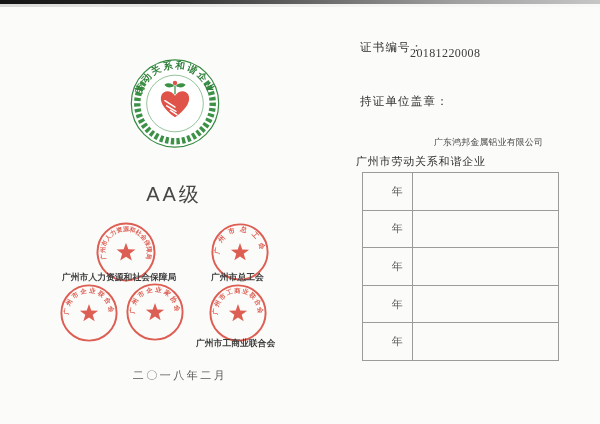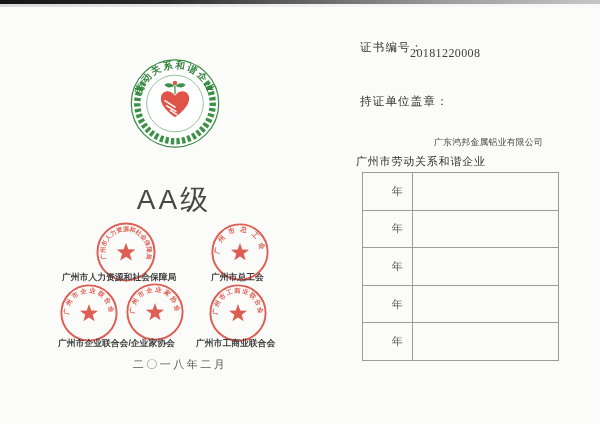--- a/index.html
+++ b/index.html
@@ -20,21 +20,21 @@
   
   .logo { position:absolute; left:129px; top:57px; width:92px; height:93px; }
   .logo-ring-text { fill:#2e7f38; font-size:10.3px; font-weight:bold; letter-spacing:2.2px;
     font-family:"Liberation Sans",sans-serif; }
   .cert-title {
     position:absolute; left:28px; top:149px; width:292px; text-align:center;
     font-size:21px; font-weight:700; color:#3e3e3e; letter-spacing:1px; white-space:nowrap;
   }
   .cert-grade {
     position:absolute; left:28px; top:181px; width:292px; text-align:center;
-    font-size:28px; font-weight:500; color:#474747; letter-spacing:3px;
+    font-size:20px; font-weight:500; color:#474747; letter-spacing:3px;
   }
   .stamp { position:absolute; opacity:.92; }
   #stamp-1 { left:95px;  top:221px; width:62px; height:62px; }
   #stamp-2 { left:210px; top:222px; width:60px; height:60px; }
   #stamp-3 { left:59px;  top:283px; width:60px; height:60px; }
   #stamp-4 { left:125px; top:282px; width:60px; height:60px; }
   #stamp-5 { left:208px; top:283px; width:60px; height:60px; }
   .stamp-ring { fill:none; stroke:#db5145; stroke-width:3.2px; }
   .stamp-star { fill:#db5145; }
   .stamp-text { fill:#db5145; font-weight:bold; text-anchor:middle;
@@ -44,21 +44,21 @@
   .s8  { font-size:10.5px; letter-spacing:3.5px; }
   .s9  { font-size:10.5px; letter-spacing:2px; }
   .stamp-label {
     position:absolute; font-size:8.8px; font-weight:700; color:#3c3c3c; white-space:nowrap;
   }
   #stamp-label-1 { left:62px;  top:272px; }
   #stamp-label-2 { left:211px; top:272px; }
   #stamp-label-3 { left:58px;  top:338px; }
   #stamp-label-4 { left:196px; top:338px; }
   .issue-date {
-    position:absolute; left:118px; top:357px; width:124px; text-align:center;
+    position:absolute; left:118px; top:368px; width:124px; text-align:center;
     font-size:11px; color:#575757; letter-spacing:2.5px; white-space:nowrap;
   }
   
   .field-label {
     position:absolute; font-size:11.5px; font-weight:400; color:#2f2f2f;
     letter-spacing:1.2px; white-space:nowrap;
   }
   #cert-no-label   { left:360px; top:40px; }
   #holder-label    { left:360px; top:94px;text-align:center; }
   #verify-heading  { left:356px; top:154px; font-size:11px; letter-spacing:.8px; }
@@ -138,21 +138,20 @@
     <circle cx="50" cy="50" r="46" class="stamp-ring"></circle>
     <use href="#star" class="stamp-star"></use>
     <text class="stamp-text s8"><textPath href="#ring-arc" startOffset="50%">广州市企业家协会</textPath></text>
   </svg>
   <svg id="stamp-5" class="stamp" viewBox="0 0 100 100">
     <circle cx="50" cy="50" r="46" class="stamp-ring"></circle>
     <use href="#star" class="stamp-star"></use>
     <text class="stamp-text s9"><textPath href="#ring-arc" startOffset="50%">广州市工商业联合会</textPath></text>
   </svg>
 
-  <div id="stamp-label-3" class="stamp-label">广州市企业联合会/企业家协会</div>
   <div id="stamp-label-4" class="stamp-label">广州市工商业联合会</div>
 
   <div class="issue-date">二〇一八年二月</div>
 
   <div id="cert-no-label" class="field-label">证书编号：</div>
   <div id="cert-no-value" class="field-value">20181220008</div>
 
   <div id="holder-label" class="field-label">持证单位盖章：</div>
   <div id="holder-value" class="field-value">广东鸿邦金属铝业有限公司</div>
 

